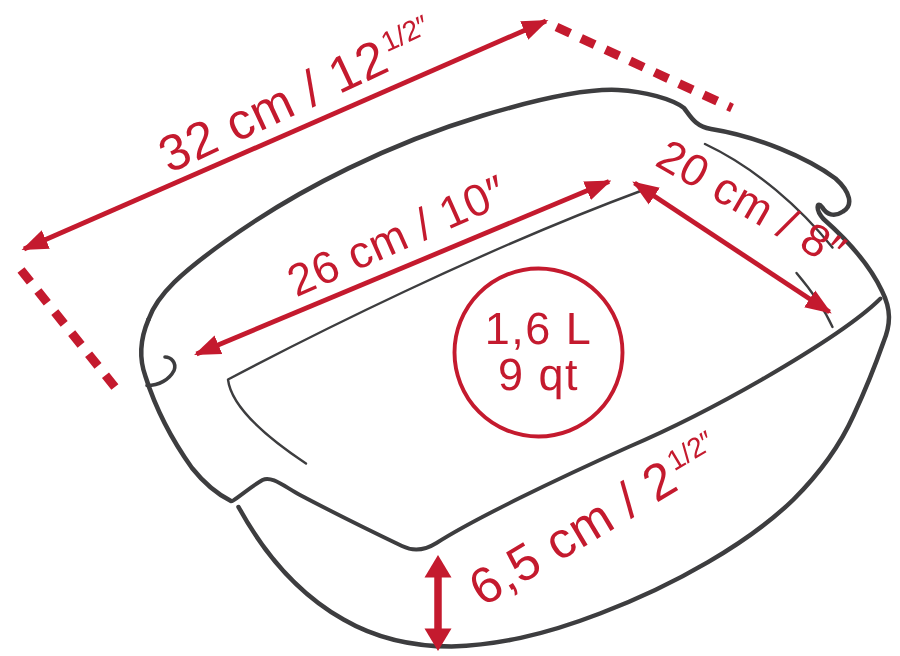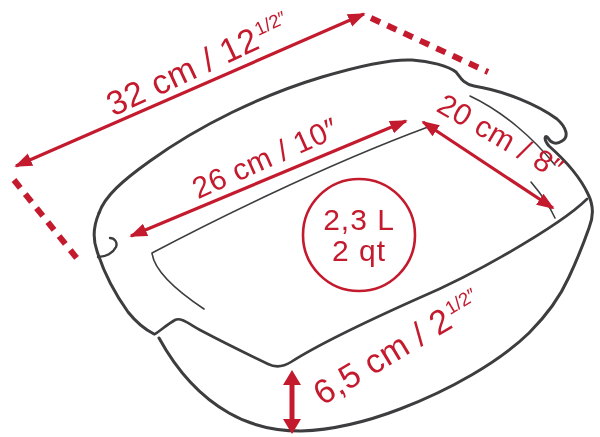--- a/index.html
+++ b/index.html
@@ -111,17 +111,17 @@
 
   <div class="lbl lbl-20">
     <span>20 cm / 8″</span><span class="frac"></span>
   </div>
 
   <div class="lbl lbl-65">
     <span>6,5 cm / 2</span><span class="frac">1/2″</span>
   </div>
 
   <div class="cap">
-    <div>2,3 L</div>
-    <div>2 qt</div>
+    <div>1,6 L</div>
+    <div>9 qt</div>
   </div>
 
 </div>
 
 </body></html>

